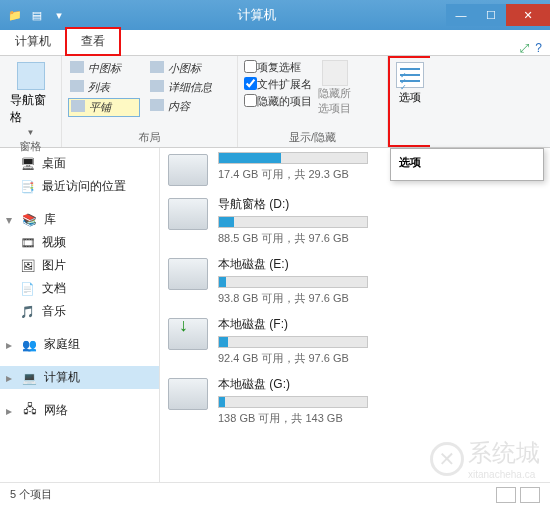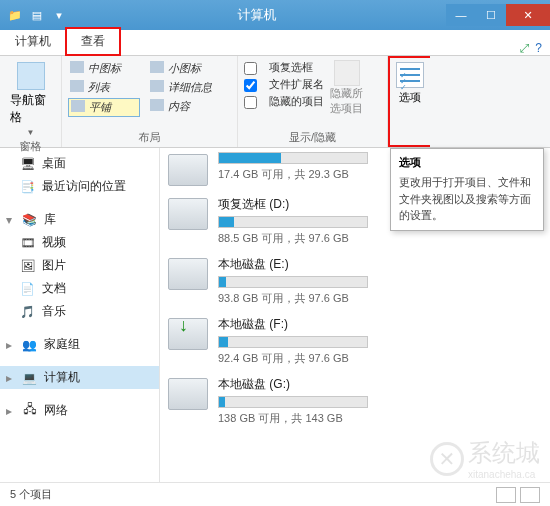--- a/index.html
+++ b/index.html
@@ -28,21 +28,21 @@
 .rgroup .glabel { text-align: center; font-size: 11px; color: #666; margin-top: auto; }
 .navpane-btn { display: flex; flex-direction: column; align-items: center; gap: 2px; padding: 2px 4px; }
 .navpane-btn .bigico { width: 28px; height: 28px; background: #cfe6f7; border: 1px solid #9fc6e3; }
 .layoutgrid { display: grid; grid-template-columns: auto auto; gap: 2px 8px; font-size: 11px; color: #333; }
 .layoutgrid .li { display: flex; align-items: flex-start; gap: 4px; padding: 1px 2px; font-style: italic; }
 .layoutgrid .li.sel { background: #fef9c3; border: 1px solid #7ab3dc; }
 .layoutgrid .ico { width: 14px; height: 12px; background: #bcd; display: inline-block; }
 .curview-btn { display: flex; flex-direction: column; align-items: center; gap: 2px; }
 .curview-btn .bigico { width: 28px; height: 28px; background: #e8eef4; border: 1px solid #b0c0d0; }
 .checks { display: flex; flex-direction: column; gap: 2px; font-size: 11px; color: #333; }
-.checks label { display: flex; align-items: flex-end; gap: 12px; }
+.checks label { display: flex; align-items: flex-start; gap: 0; }
 .hidebtn { display: flex; flex-direction: column; align-items: center; font-size: 11px; color: #888; }
 .hidebtn .ico { width: 26px; height: 26px; background: #eee; border: 1px solid #ddd; }
 .optgroup { border: 2px solid #e11; padding: 4px 6px; }
 .optbtn { display: flex; flex-direction: column; align-items: center; gap: 2px; font-size: 11px; }
 .optbtn .ico { width: 28px; height: 26px; background: #fff; border: 1px solid #b0c0d0; display: flex; flex-direction: column; justify-content: space-around; padding: 3px; }
 .optbtn .ico span { height: 2px; background: #4a97d0; }
 .optbtn .ico span::before { content: "✓"; color: #4a97d0; font-size: 8px; margin-right: 2px; }
 
 .tooltip { position: absolute; top: 148px; right: 6px; width: 154px; background: #fff; border: 1px solid #b0b0b0; box-shadow: 2px 2px 6px rgba(0,0,0,.2); padding: 6px 8px; font-size: 11px; z-index: 10; }
 .tooltip .tt-title { font-weight: bold; margin-bottom: 4px; }
@@ -174,21 +174,20 @@
           <span></span>
           <span></span>
         </div>
       <span>选项</span>
     </div>
   </div>
 </div>
 
 <div class="tooltip">
   <div class="tt-title">选项</div>
-  <div class="tt-body">更改用于打开项目、文件和文件夹视图以及搜索等方面的设置。</div>
 </div>
 
 <div class="body">
   <div class="nav">
     <div class="item">
         <span class="nvico">🖥</span>
         <span>桌面</span>
       </div>
     <div class="item">
         <span class="nvico">📑</span>
@@ -242,21 +241,21 @@
         <div class="info">
           <div class="bar">
             <div class="fill" style="width:42%"></div>
           </div>
           <div class="stats">17.4 GB 可用，共 29.3 GB</div>
         </div>
       </div>
       <div class="drive">
         <div class="dico"></div>
         <div class="info">
-          <div class="dname">项复选框 (D:)</div>
+          <div class="dname">导航窗格 (D:)</div>
           <div class="bar">
             <div class="fill" style="width:10%"></div>
           </div>
           <div class="stats">88.5 GB 可用，共 97.6 GB</div>
         </div>
       </div>
       <div class="drive">
         <div class="dico"></div>
         <div class="info">
           <div class="dname">本地磁盘 (E:)</div>

